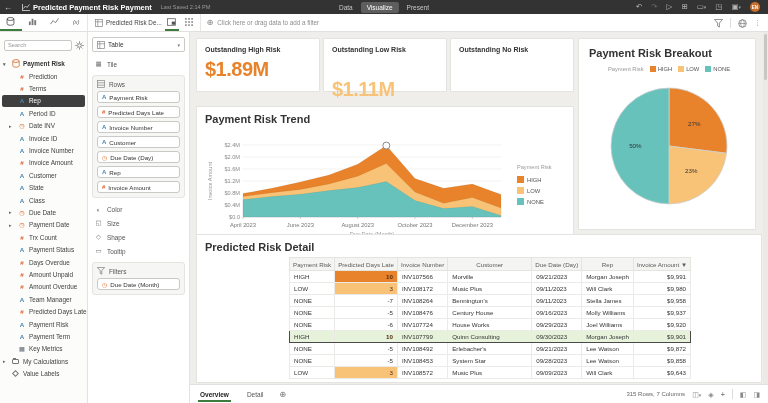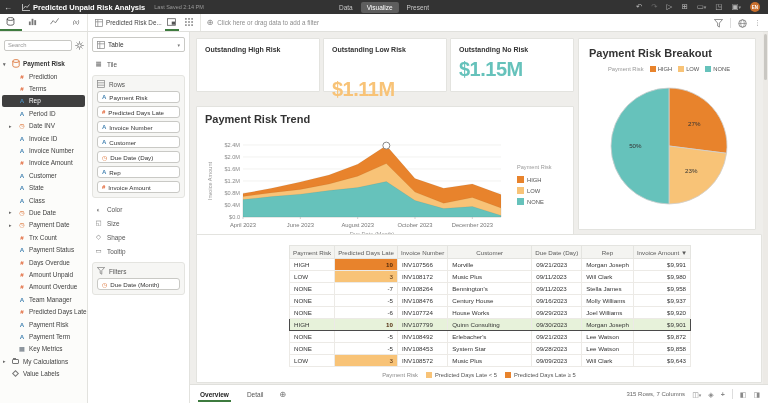--- a/index.html
+++ b/index.html
@@ -124,21 +124,21 @@
 
   <div class="topbar">
     <div class="back">←</div>
     <span class="viz-glyph">
       <svg width="8" height="8" viewBox="0 0 8 8">
           <polyline points="0.5,7 0.5,1 " stroke="#bbb" fill="none" stroke-width="1"></polyline>
           <polyline points="0,7.5 8,7.5" stroke="#bbb" fill="none" stroke-width="1"></polyline>
           <polyline points="1.5,5.5 3.5,3 5,4.5 7.5,1.5" stroke="#bbb" fill="none" stroke-width="1"></polyline>
         </svg>
     </span>
-    <span class="title">Predicted Unpaid Risk Analysis</span>
+    <span class="title">Predicted Payment Risk Payment</span>
     <span class="saved">Last Saved 2:14 PM</span>
     <div class="topnav" id="topnav">
         <span class="nav-item">Data</span>
         <span class="nav-item active">Visualize</span>
         <span class="nav-item">Present</span>
       </div>
     <div class="topbar-right">
       <span class="tb-ic">↶</span>
       <span class="tb-ic dim">↷</span>
       <span class="tb-ic">▷</span>
@@ -443,28 +443,28 @@
             <span>Due Date (Month)</span>
           </div>
         </div>
     </div>
   </div>
 
   <div class="canvas">
     <div id="kpi-row">
         <div class="card kpi" style="left: 6px; top: 6px; width: 124px; height: 54px;">
           <div class="k-label">Outstanding High Risk</div>
+          <div class="k-value" style="color: rgb(232, 131, 44);">$1.89M</div>
         </div>
         <div class="card kpi" style="left: 133px; top: 6px; width: 124px; height: 54px;">
           <div class="k-label">Outstanding Low Risk</div>
           <div class="k-value" style="color: rgb(248, 195, 119); margin-top: 25px;">$1.11M</div>
         </div>
         <div class="card kpi" style="left: 260px; top: 6px; width: 124px; height: 54px;">
           <div class="k-label">Outstanding No Risk</div>
-          <div class="k-value" style="color: rgb(102, 194, 187);">$1.15M</div>
         </div>
       </div>
 
     <div class="card" style="left:6px; top:64px; width:378px; height:134px; padding:6px 4px 0 8px;margin-top:10px;">
       <div class="card-title">Payment Risk Trend</div>
       <svg id="trend-svg" width="366" height="120">
           <line x1="38" y1="92" x2="296" y2="92" stroke="#ececea" stroke-width="0.7"></line>
           <text x="35" y="94" text-anchor="end" font-size="5.6" fill="#8a8a8a">$0.0</text>
           <line x1="38" y1="80" x2="296" y2="80" stroke="#ececea" stroke-width="0.7"></line>
           <text x="35" y="82" text-anchor="end" font-size="5.6" fill="#8a8a8a">$0.4M</text>
@@ -525,20 +525,21 @@
           <path d="M80,72 L80,14 A58,58 0 0 1 137.54265267623973,79.26932754672966 Z" fill="#e8832c" stroke="#cfcfcf" stroke-width="0.8"></path>
           <text x="105.23373638236866" y="51.75346885051235" text-anchor="middle" font-size="6.2" fill="#333">27%</text>
           <path d="M80,72 L137.54265267623973,79.26932754672966 A58,58 0 0 1 80,130 Z" fill="#f8c377" stroke="#cfcfcf" stroke-width="0.8"></path>
           <text x="102.24653114948765" y="99.23373638236866" text-anchor="middle" font-size="6.2" fill="#333">23%</text>
           <path d="M80,72 L80,130 A58,58 0 0 1 79.99999999999999,14 Z" fill="#66c2bb" stroke="#cfcfcf" stroke-width="0.8"></path>
           <text x="46.36" y="74" text-anchor="middle" font-size="6.2" fill="#333">50%</text>
         </svg>
     </div>
 
     <div class="card" style="left:6px; top:202px; width:566px; height:149px; padding:6px 8px;">
+      <div class="card-title">Predicted Risk Detail</div>
       <table class="dtable" id="dtable" style="margin:4px 0 0 84px;">
           <thead>
             <tr>
               <th style="width: 42px;">Payment Risk</th>
               <th style="width: 52px;">Predicted Days Late</th>
               <th style="width: 44px;">Invoice Number</th>
               <th style="width: 84px;">Customer</th>
               <th style="width: 44px;">Due Date (Day)</th>
               <th style="width: 46px;">Rep</th>
               <th style="width: 52px;">Invoice Amount ▼</th>

